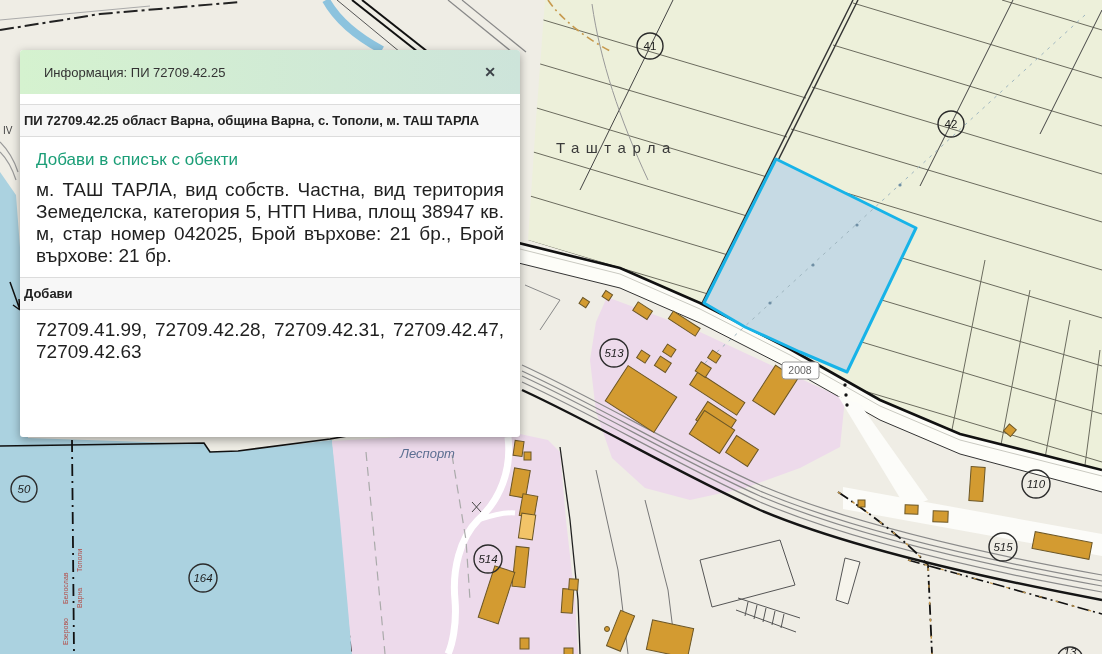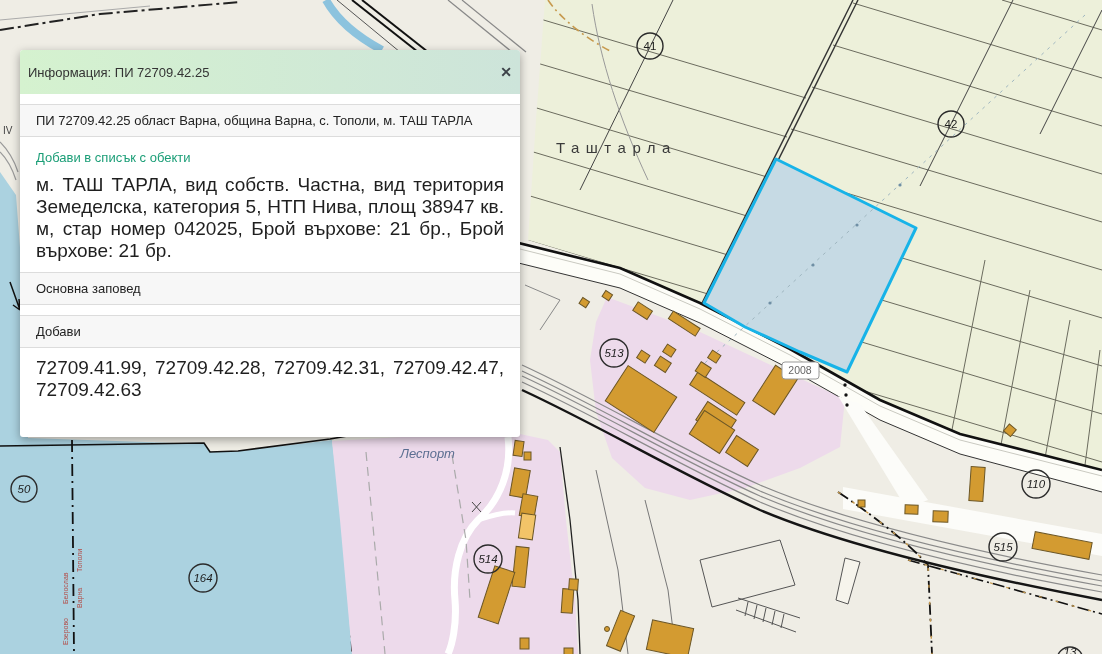--- a/index.html
+++ b/index.html
@@ -4,28 +4,28 @@
 <style>
   html,body{margin:0;padding:0;background:#888;}
   #stage{position:relative;width:1102px;height:654px;overflow:hidden;
          font-family:"Liberation Sans",sans-serif;background:#0ea5e9;}
   #mapsvg{position:absolute;left:0;top:0;}
   
   .popup{position:absolute;left:20px;top:50px;width:500px;height:387px;
          background:#fff;border-radius:3px;box-shadow:0 3px 10px rgba(0,0,0,.35);
          overflow:hidden;}
   .popup-header{height:44px;background:linear-gradient(90deg,#d5f2cf,#cde4da);
-        display:flex;align-items:center;padding:0 8px;box-sizing:border-box;
+        display:flex;align-items:center;padding:0 24px;box-sizing:border-box;
         font-size:13px;color:#333;}
   .popup-close{margin-left:auto;cursor:pointer;font-size:14px;font-weight:bold;
         color:#3c4248;line-height:14px;}
   .sec-bar{background:#f7f7f7;border-top:1px solid #dcdcdc;border-bottom:1px solid #dcdcdc;
-        padding:6px 16px;font-size:13px;font-weight:normal;color:#222;line-height:19px;}
+        padding:6px 4px;font-size:13px;font-weight:bold;color:#222;line-height:19px;}
   .popup-title{margin-top:10px;}
-  .add-link{display:block;margin:13px 16px 9px 16px;font-size:13px;color:#1b9e77;
+  .add-link{display:block;margin:13px 16px 9px 16px;font-size:17px;color:#1b9e77;
         text-decoration:none;cursor:pointer;}
   .ptext{margin:9px 16px;font-size:19px;line-height:22px;color:#1f1f1f;
         text-align:justify;}
   .sec-bar.mt{margin-top:10px;}
 </style>
 </head>
 <body>
 
 <div id="stage">
 
@@ -242,18 +242,17 @@
 </svg>
 
 <div class="popup">
   <div class="popup-header">
     <span>Информация: ПИ 72709.42.25</span>
     <span class="popup-close">✕</span>
   </div>
   <div class="sec-bar popup-title">ПИ 72709.42.25 област Варна, община Варна, с. Тополи, м. ТАШ ТАРЛА</div>
   <a class="add-link">Добави в списък с обекти</a>
   <div class="ptext">м. ТАШ ТАРЛА, вид собств. Частна, вид територия Земеделска, категория 5, НТП Нива, площ 38947 кв. м, стар номер 042025, Брой върхове: 21 бр., Брой върхове: 21 бр.</div>
-  <div class="sec-bar mt">Основна заповед</div>
   <div class="sec-bar mt">Добави</div>
   <div class="ptext">72709.41.99, 72709.42.28, 72709.42.31, 72709.42.47, 72709.42.63</div>
 </div>
 
 </div>
 
 </body></html>

